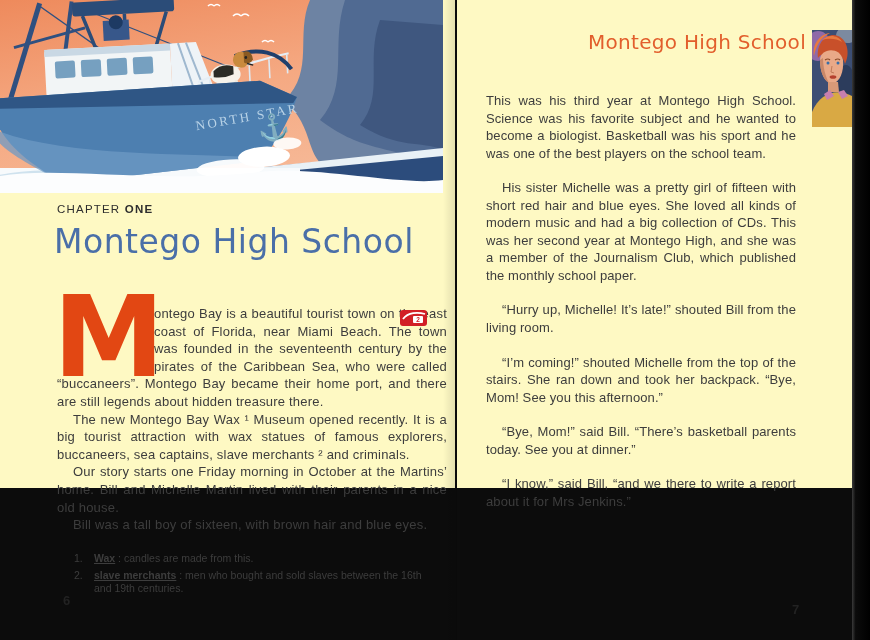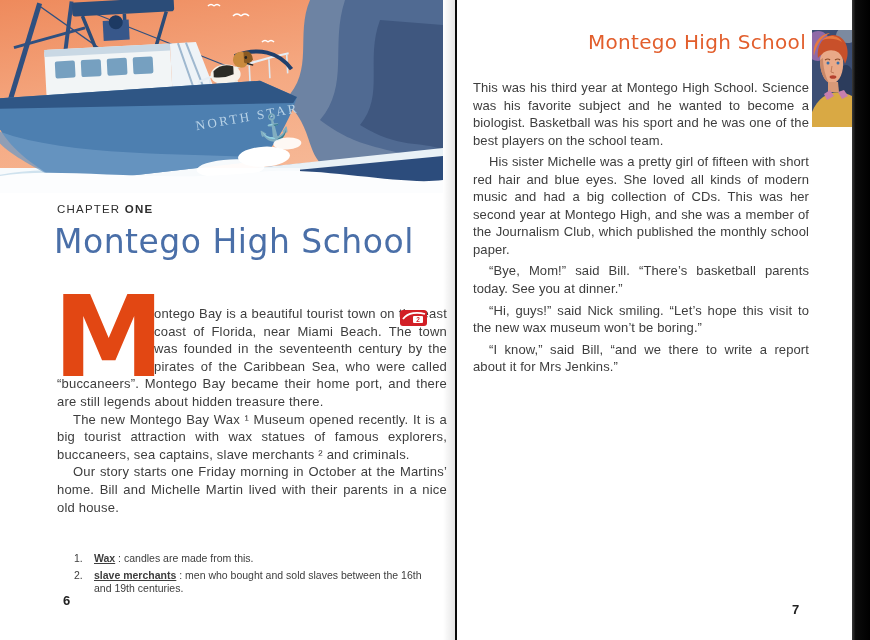--- a/index.html
+++ b/index.html
@@ -1,20 +1,20 @@
 <!DOCTYPE html>
 <html><head>
 <meta charset="utf-8">
 <style>
   html,body{margin:0;padding:0;background:#111;}
   .spread{
     position:relative;width:870px;height:640px;overflow:hidden;
     background:#0c0c0c;font-family:"Liberation Sans",sans-serif;
   }
-  .page{position:absolute;top:0;height:640px;background:#ffffff;}
+  .page{position:absolute;top:0;height:488px;background:#fef9c3;}
   .page-left{left:0;width:455px;}
   .page-right{left:457px;width:395px;}
   .gutter{position:absolute;left:443px;top:0;width:14px;height:640px;
     background:linear-gradient(to right,rgba(0,0,0,0) 0%,rgba(0,0,0,0.10) 85%,rgba(0,0,0,0.18) 100%);}
   .edge-strip{position:absolute;left:852px;top:0;width:18px;height:640px;
     background:linear-gradient(to right,#3a3a3a 0%,#0b0b0b 20%,#000 100%);}
 
   
   .illo{position:absolute;left:0;top:0;width:443px;height:193px;display:block;}
   .chapter-line{position:absolute;left:57px;top:203px;font-size:11.5px;letter-spacing:1.2px;color:#2e2e2e;}
@@ -36,21 +36,21 @@
   .pagenum{position:absolute;font-size:13px;font-weight:bold;color:#222;}
   .pagenum-left{left:63px;top:593px;}
   .pagenum-right{left:335px;top:602px;}
 
   
   .running-head{position:absolute;top:30px;right:46px;font-family:"DejaVu Sans",sans-serif;
     font-size:20px;color:#e25e2c;letter-spacing:0.3px;margin:0;font-weight:normal;}
   .portrait{position:absolute;left:355px;top:30px;width:40px;height:97px;display:block;}
   .body-text-r{position:absolute;left:12px;top:75px;width:344px;
     font-size:13px;line-height:17.55px;color:#3d3d3d;text-align:justify;letter-spacing:0.1px;}
-  .body-text-r p{margin:4px;text-indent:16px;}
+  .body-text-r p{margin:17px;text-indent:16px;}
   .body-text-r p.first{text-indent:0;}
 </style>
 </head>
 <body>
 
 <div class="spread">
 
   <div class="page page-left">
 
     <svg class="illo" viewBox="0 0 443 193">
@@ -141,20 +141,21 @@
     <div class="chapter-line"><span>CHAPTER </span><b>ONE</b></div>
 
     <h1 class="chapter-title">Montego High School</h1>
 
     <div class="body-text">
       <p class="first"><span class="dropcap-box">
             <span>M</span>
           </span><span>ontego Bay is a beautiful tourist town on the east coast of Florida, near Miami Beach. The town was founded in the seventeenth century by the pirates of the Caribbean Sea, who were called “buccaneers”. Montego Bay became their home port, and there are still legends about hidden treasure there.</span></p>
       <p>The new Montego Bay Wax ¹ Museum opened recently. It is a big tourist attraction with wax statues of famous explorers, buccaneers, sea captains, slave merchants ² and criminals.</p>
       <p>Our story starts one Friday morning in October at the Martins’ home. Bill and Michelle Martin lived with their parents in a nice old house.</p>
+      <p>Bill was a tall boy of sixteen, with brown hair and blue eyes.</p>
     </div>
 
     <svg class="audio-icon" viewBox="0 0 27 16">
       <rect x="0" y="0" width="27" height="16" rx="3" fill="#d21f26"></rect>
       <path d="M3,9 C8,2 18,2 25,4" stroke="#ffffff" stroke-width="1.8" fill="none"></path>
       <rect x="13" y="6" width="10" height="7" rx="1" fill="#ffffff"></rect>
       <text x="18" y="12" text-anchor="middle" font-size="6.5" font-weight="bold" fill="#d21f26">2</text>
     </svg>
 
     <div class="footnotes">
@@ -194,22 +195,23 @@
       <path d="M16,52 L16,62 L27,62 L26,52 Z" fill="#d99a78"></path>
       <path d="M0,82 C8,62 26,58 40,66 L40,97 L0,97 Z" fill="#d9a944"></path>
       <path d="M12,64 l6,-4 l4,6 l-7,4 Z" fill="#c77fae"></path>
       <path d="M26,62 l6,-2 l4,6 l-6,3 Z" fill="#c77fae"></path>
       <path d="M2,26 C0,14 8,4 18,3 C8,8 4,16 2,26 Z" fill="#e8793f"></path>
     </svg>
 
     <div class="body-text-r">
       <p class="first">This was his third year at Montego High School. Science was his favorite subject and he wanted to become a biologist. Basketball was his sport and he was one of the best players on the school team.</p>
       <p>His sister Michelle was a pretty girl of fifteen with short red hair and blue eyes. She loved all kinds of modern music and had a big collection of CDs. This was her second year at Montego High, and she was a member of the Journalism Club, which published the monthly school paper.</p>
+      <p>“Hurry up, Michelle! It’s late!” shouted Bill from the living room.</p>
+      <p>“I’m coming!” shouted Michelle from the top of the stairs. She ran down and took her backpack. “Bye, Mom! See you this afternoon.”</p>
       <p>“Bye, Mom!” said Bill. “There’s basketball parents today. See you at dinner.”</p>
-      <p>“Hi, guys!” said Nick smiling. “Let’s hope this visit to the new wax museum won’t be boring.”</p>
       <p>“I know,” said Bill, “and we there to write a report about it for Mrs Jenkins.”</p>
     </div>
 
     <div class="pagenum pagenum-right">7</div>
   </div>
 
   <div class="edge-strip"></div>
 </div>
 
 </body></html>

